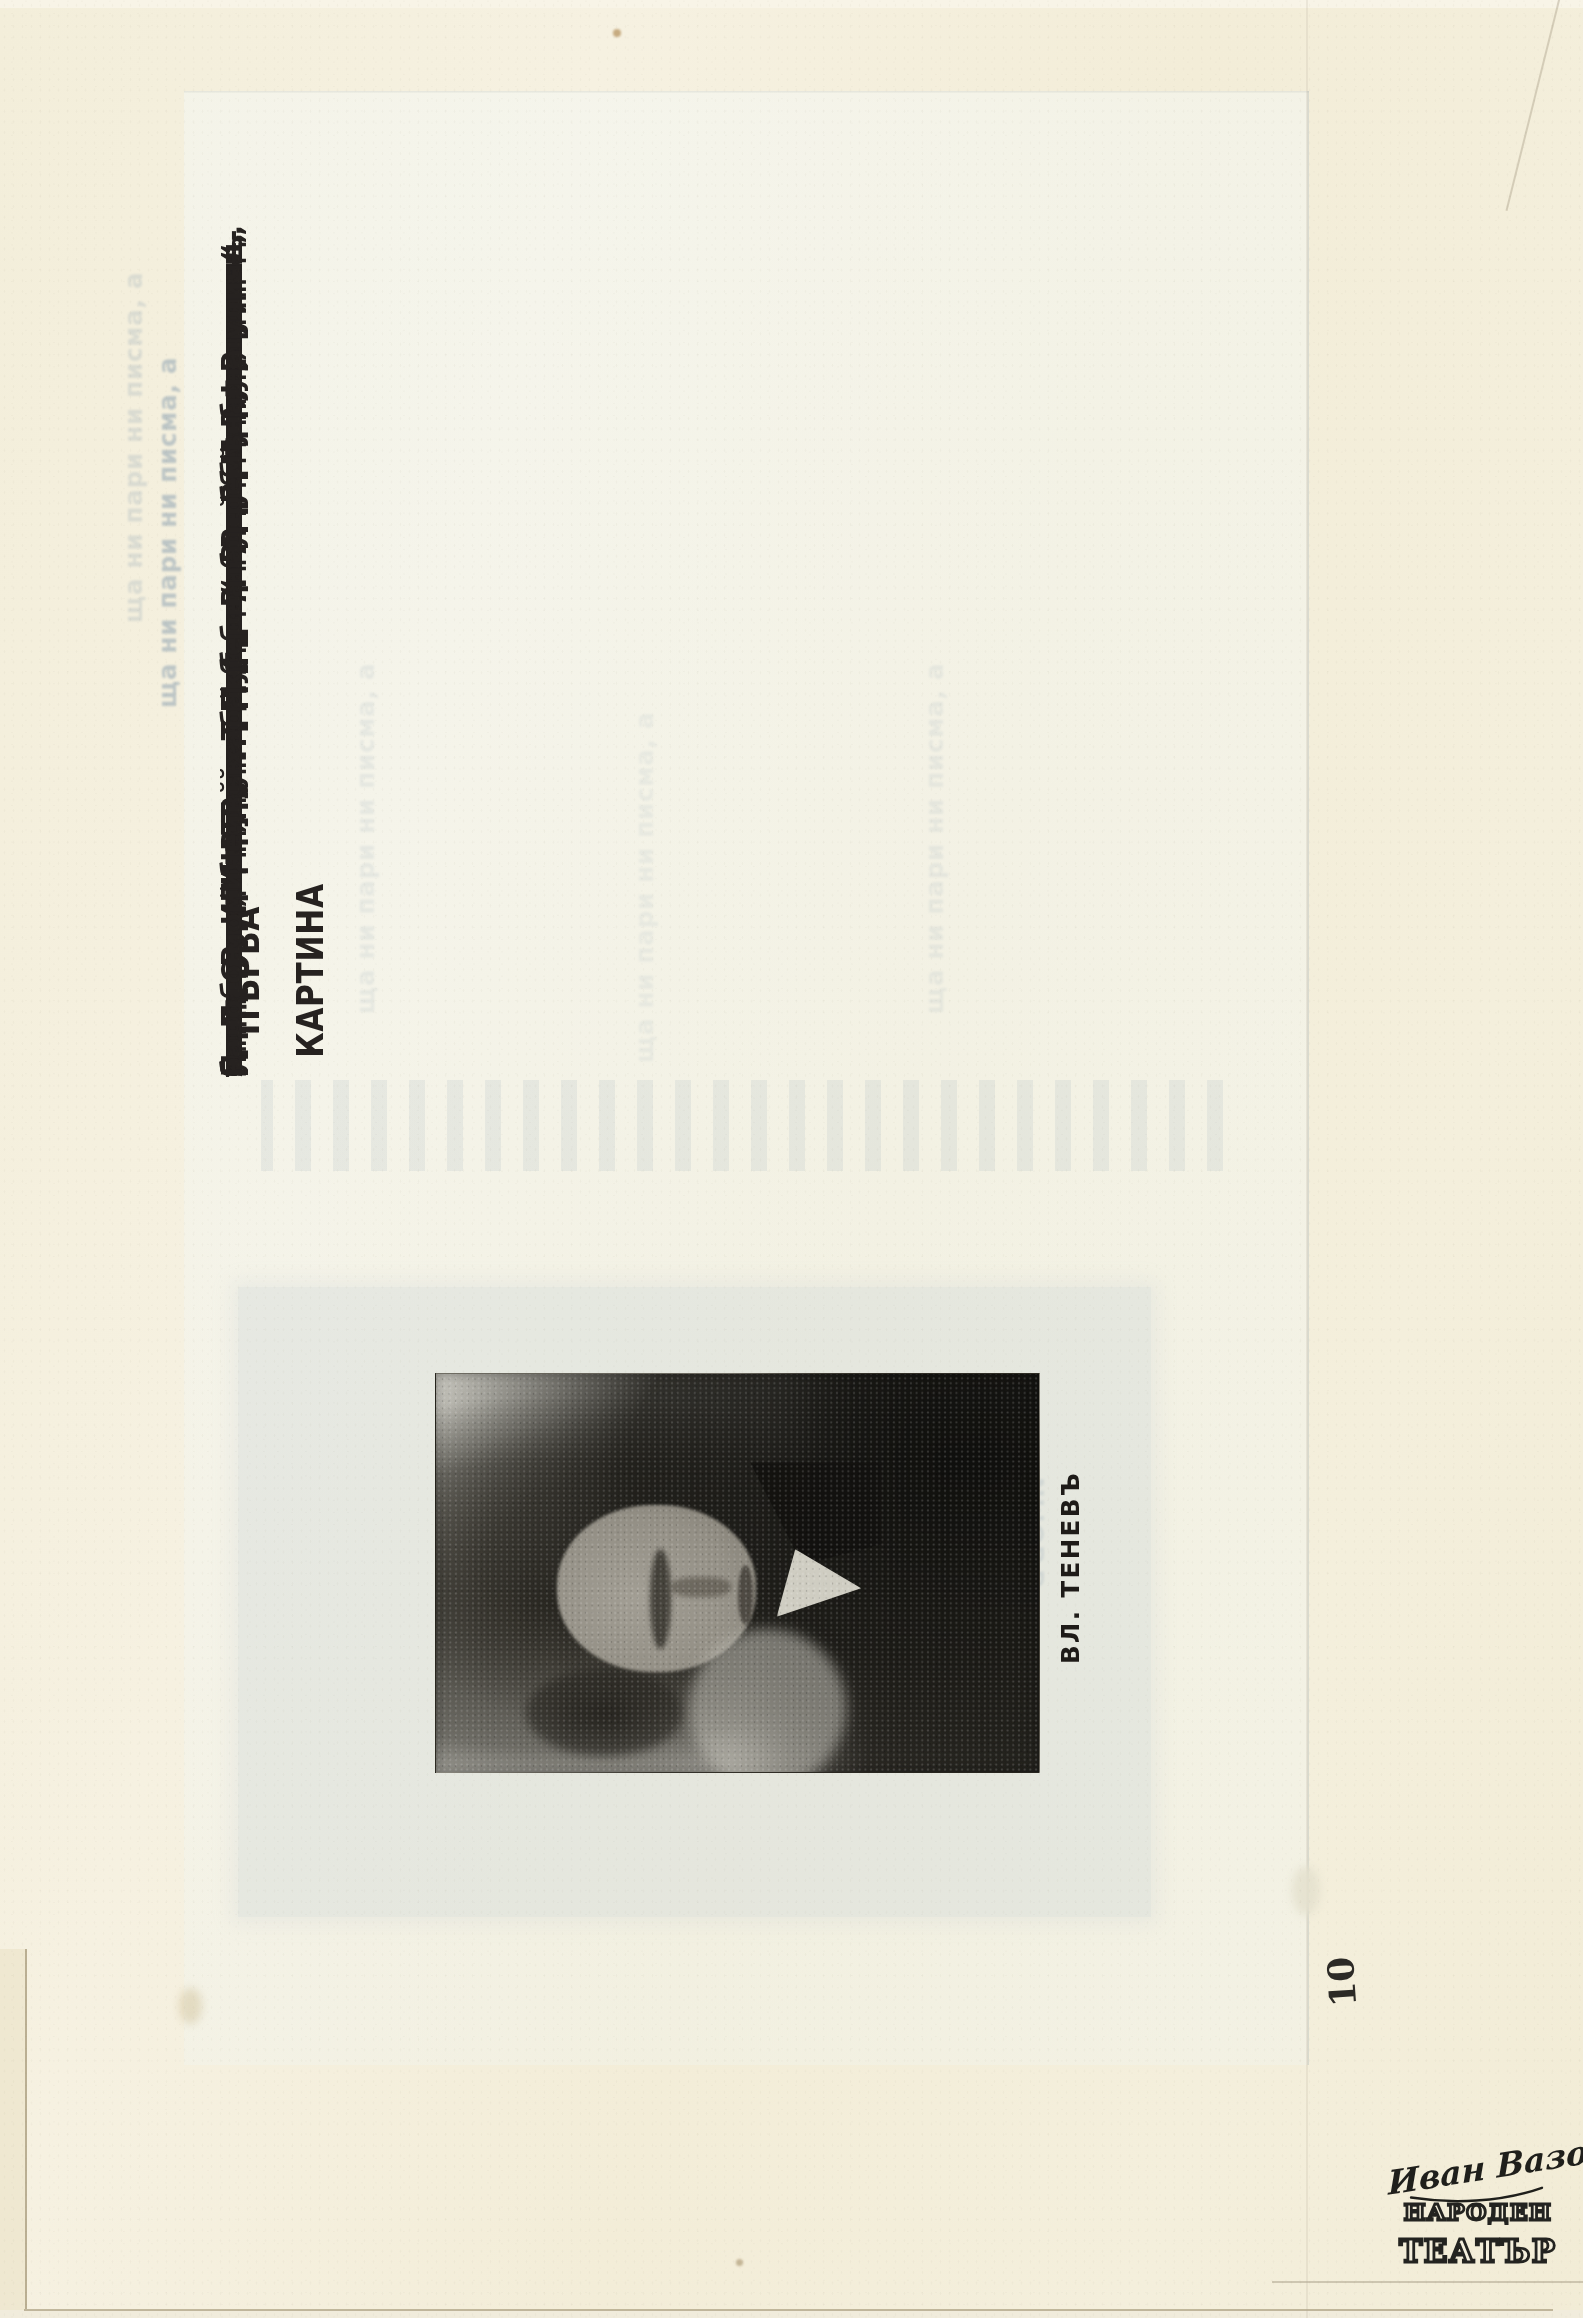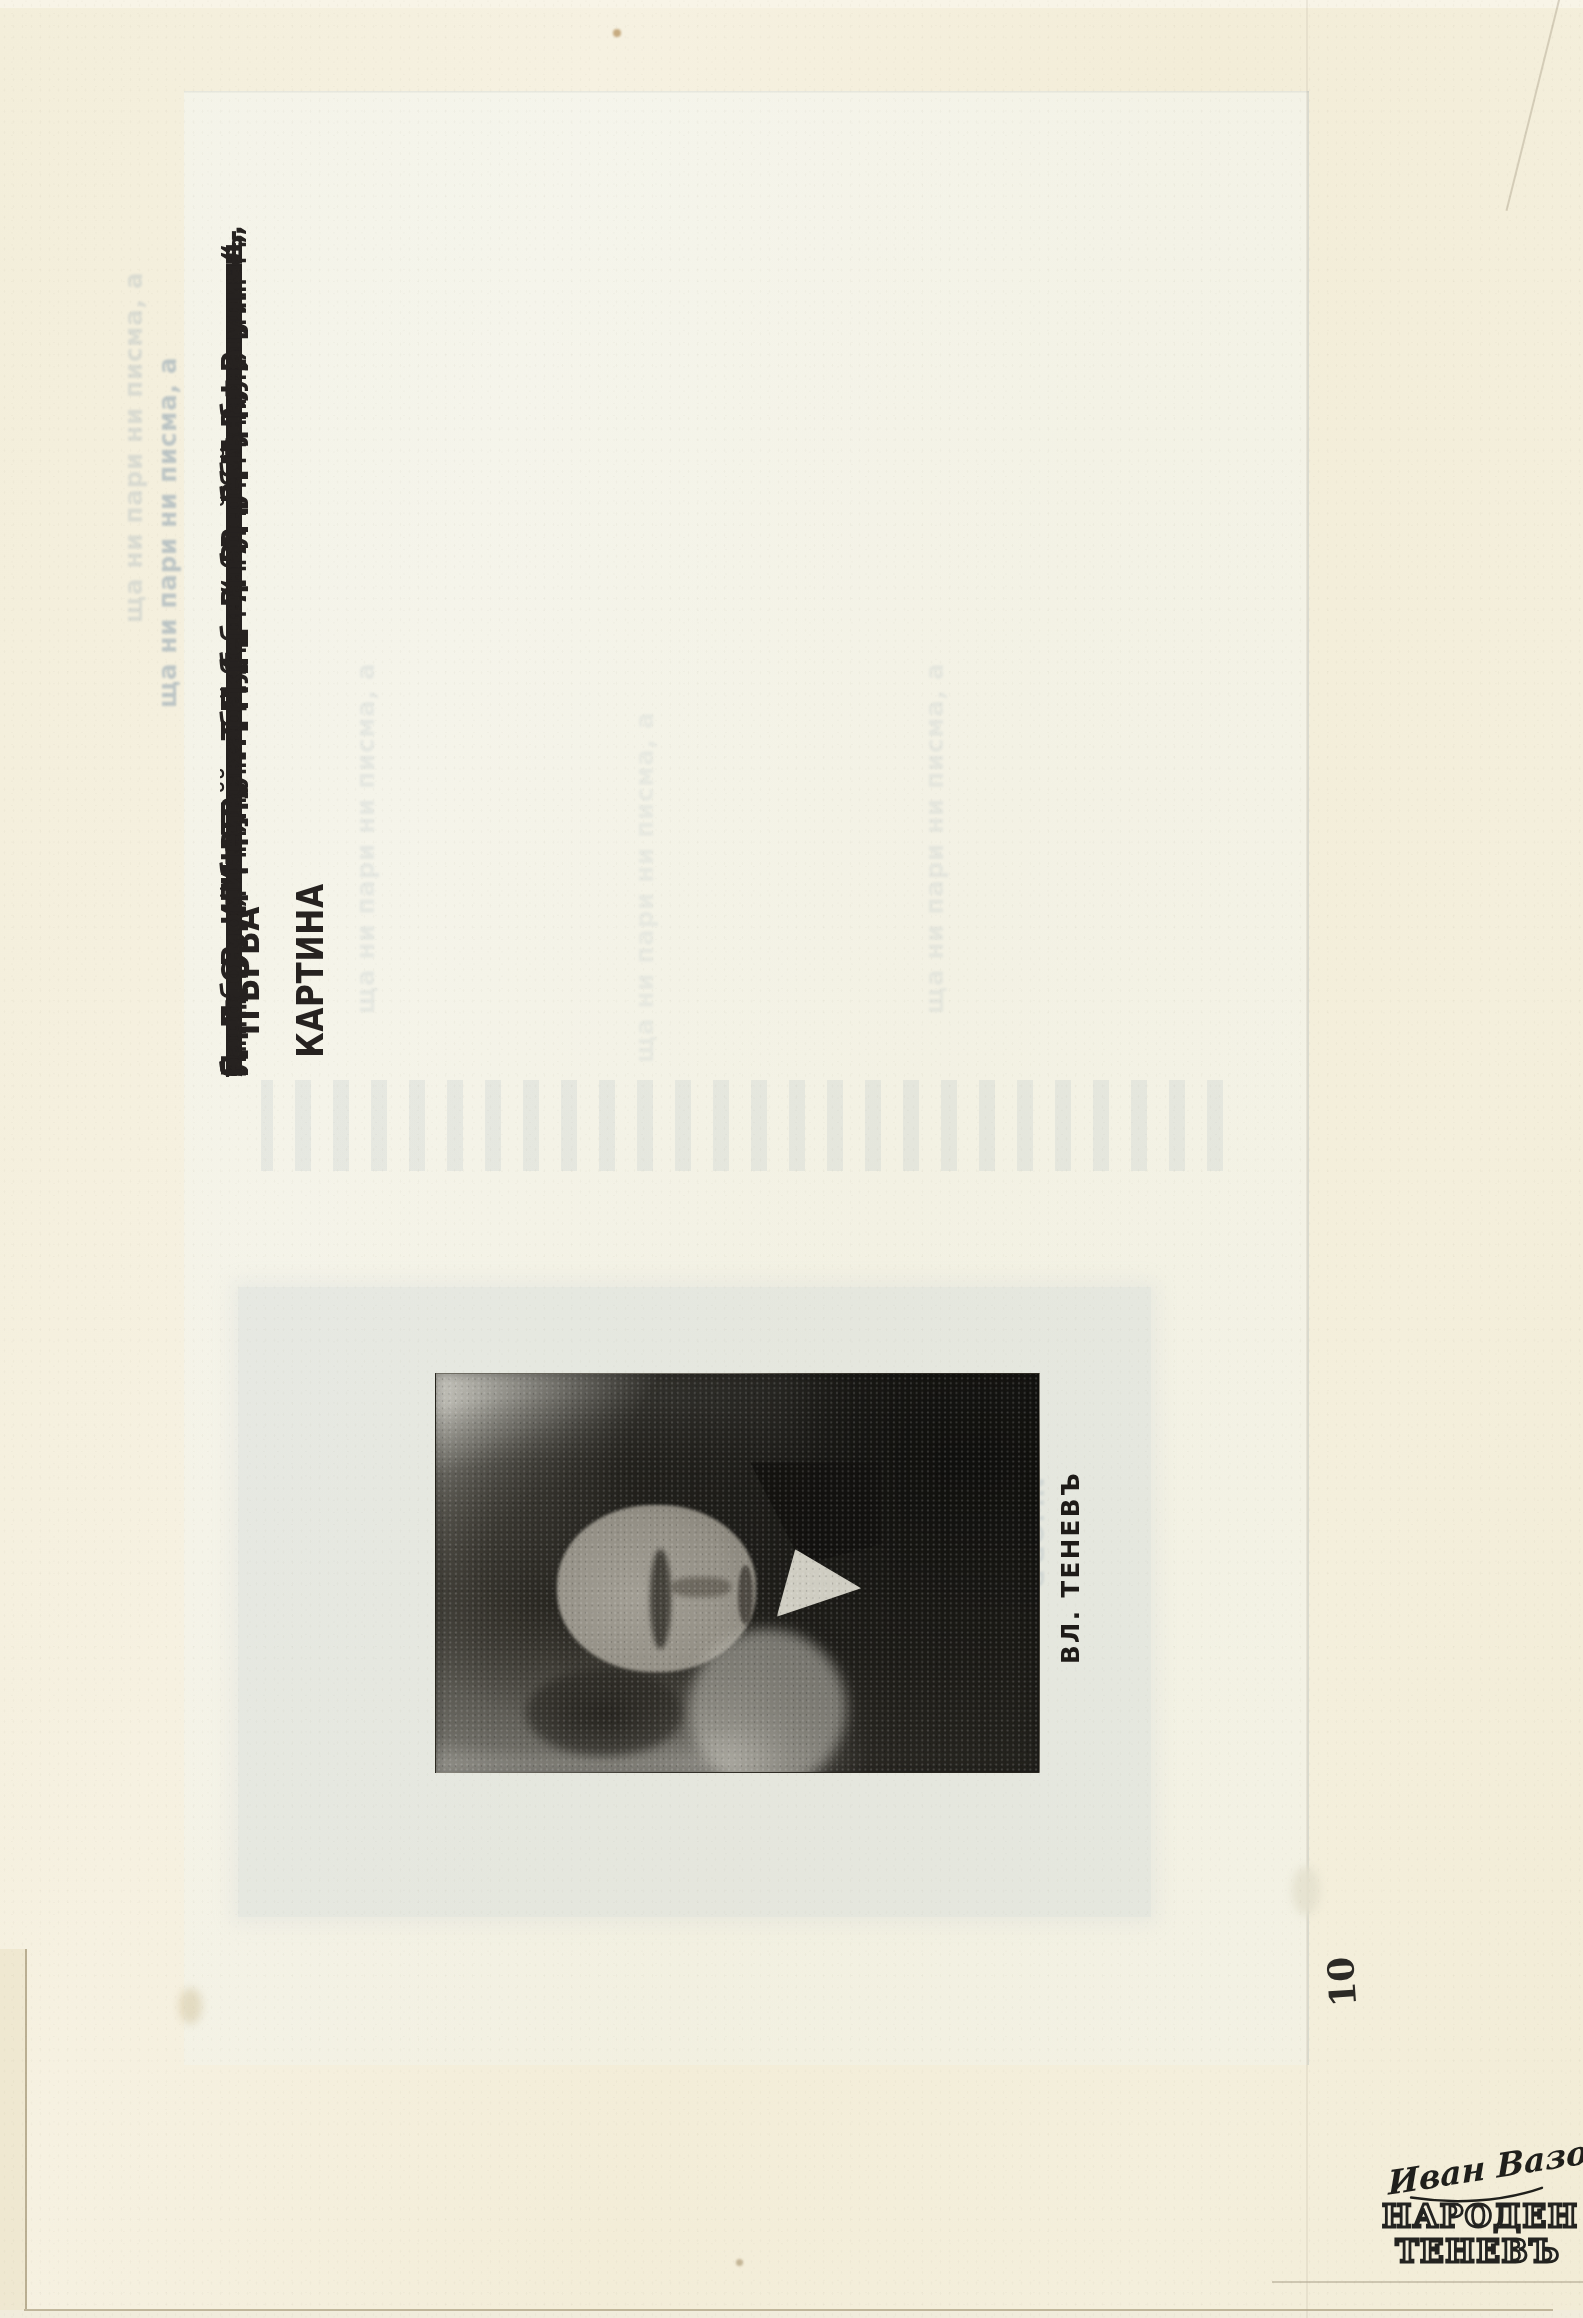--- a/index.html
+++ b/index.html
@@ -84,21 +84,21 @@
       font-family:"DejaVu Serif",serif;font-weight:bold;font-size:36px;color:#2c2a26;transform:rotate(-4deg);}
 
   
   .stamp{left:1382px;top:2147px;width:192px;height:145px;}
   .stamp-script{position:absolute;left:4.9px;top:1.6px;width:188px;text-align:center;white-space:nowrap;
       font-family:"DejaVu Serif",serif;font-style:italic;font-weight:bold;font-size:33px;color:#1f1f1b;
       transform:rotate(-9deg) skewX(-8deg);}
   .stamp-flourish{position:absolute;left:24.5px;top:36px;}
   .stamp-word{position:absolute;width:100%;text-align:center;font-family:"DejaVu Serif",serif;font-weight:bold;
       color:#f4efdd;-webkit-text-stroke:2.8px #232320;text-shadow:0 0 0.8px rgba(35,35,32,.35);white-space:nowrap;}
-  .stamp-n{top:51px;font-size:31px;letter-spacing:1.6px;}
+  .stamp-n{top:51px;font-size:23px;letter-spacing:1.6px;}
   .stamp-t{top:86px;font-size:31px;letter-spacing:1.6px;}
 </style>
 </head>
 <body>
 
 <div id="scan">
 
   <div class="interleaf"></div>
   <div class="photo-backing"></div>
 
@@ -160,21 +160,21 @@
     <div class="caption">ВЛ. ТЕНЕВЪ</div>
     <div class="pagenum">10</div>
   </div>
 
   <div class="stamp">
     <div class="stamp-script">Иван Вазов</div>
     <svg class="stamp-flourish" width="139" height="21" viewBox="0 0 170 26">
       <path d="M4,18 C55,26 115,24 166,6" stroke="#1f1f1b" stroke-width="3" fill="none" stroke-linecap="round"></path>
     </svg>
     <div class="stamp-word stamp-n">НАРОДЕН</div>
-    <div class="stamp-word stamp-t">ТЕНЕВЪ</div>
+    <div class="stamp-word stamp-t">ТЕАТЪР</div>
   </div>
 
   <div class="outside-left"></div>
   <div class="edge-left"></div>
   <div class="outside-bottom"></div>
   <div class="edge-bottom"></div>
   <div class="edge-top"></div>
   <div class="crease-tr"></div>
   <div class="crease-br"></div>
   <div class="fold-line"></div>

